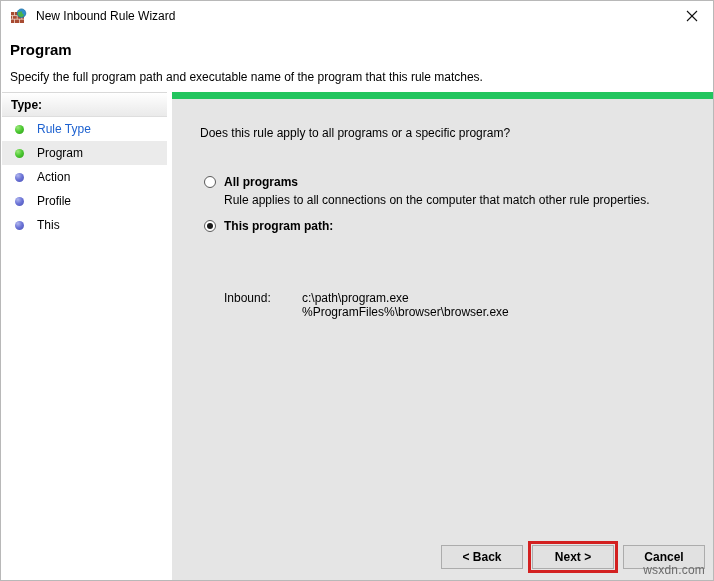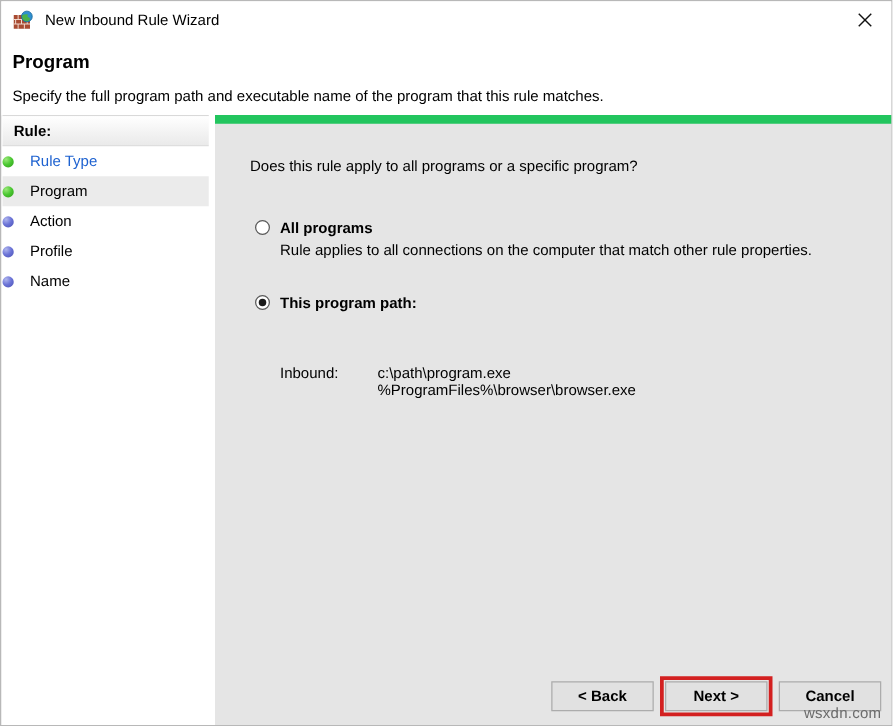--- a/index.html
+++ b/index.html
@@ -101,20 +101,21 @@
   }
   #steps-header span {
     font-size: 12px;
     font-weight: bold;
     color: #000000;
   }
   .step-row {
     height: 24px;
     display: flex;
     align-items: center;
+    padding-left: 13px;
     box-sizing: border-box;
     cursor: default;
   }
   .step-row.current {
     background: #ebebeb;
   }
   .step-bullet {
     width: 9px;
     height: 9px;
     border-radius: 50%;
@@ -148,21 +149,21 @@
   }
   #question {
     position: absolute;
     left: 28px; top: 27px;
     font-size: 12px;
     color: #000000;
   }
 
   .option-block { position: absolute; left: 32px; }
   #option-all { top: 76px; }
-  #option-path { top: 136px; }
+  #option-path { top: 120px; }
 
   .radio-line {
     display: flex;
     align-items: center;
     text-align: center;
   }
   .radio {
     width: 12px;
     height: 12px;
     border-radius: 50%;
@@ -334,21 +335,21 @@
     </div>
   </div>
 
   <div id="header">
     <div id="page-title">Program</div>
     <div id="page-subtitle">Specify the full program path and executable name of the program that this rule matches.</div>
   </div>
 
   <div id="sidebar">
     <div id="steps-header">
-      <span>Rule:</span>
+      <span>Type:</span>
     </div>
 
     <div class="step-row">
       <span class="step-bullet done"></span>
       <span class="step-label link">Rule Type</span>
     </div>
 
     <div class="step-row current">
       <span class="step-bullet done"></span>
       <span class="step-label">Program</span>
@@ -359,21 +360,21 @@
       <span class="step-label">Action</span>
     </div>
 
     <div class="step-row">
       <span class="step-bullet pending"></span>
       <span class="step-label">Profile</span>
     </div>
 
     <div class="step-row">
       <span class="step-bullet pending"></span>
-      <span class="step-label">Name</span>
+      <span class="step-label">This</span>
     </div>
   </div>
 
   <div id="content">
 
     <div id="question">Does this rule apply to all programs or a specific program?</div>
 
     <div class="option-block" id="option-all">
       <div class="radio-line">
         <span class="radio"></span>

